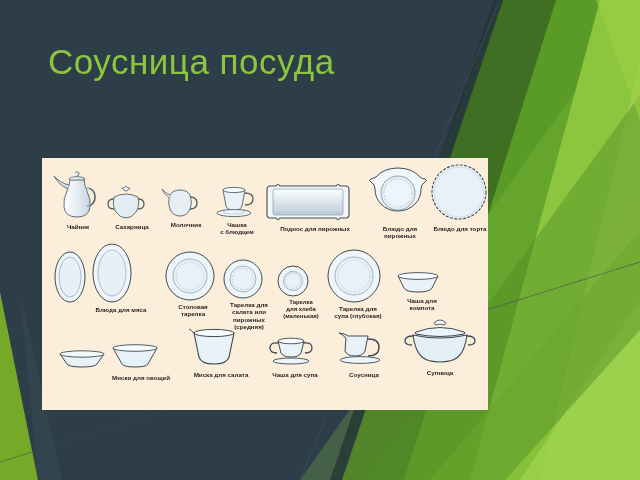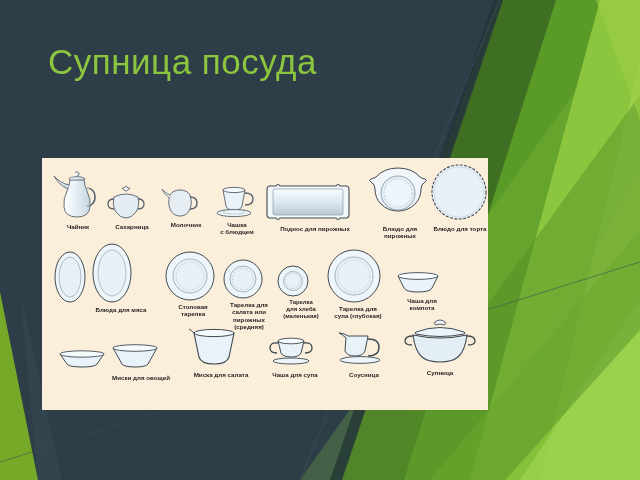--- a/index.html
+++ b/index.html
@@ -61,21 +61,21 @@
     <polygon points="640,230 640,480 430,480" fill="#7fbf35" opacity="0.55"></polygon>
     <polygon points="520,480 640,300 640,480" fill="#a8d95a" opacity="0.55"></polygon>
     <polygon points="640,95 640,330 505,480 360,480" fill="#4f8c26" opacity="0.45"></polygon>
     <polygon points="596,0 640,0 640,120" fill="#9ed045" opacity="0.6"></polygon>
 
     <polygon points="494,0 503,0 342,480 330,480" fill="#24333c" opacity="0.85"></polygon>
     <line x1="500" y1="0" x2="300" y2="480" stroke="#3a4b56" stroke-width="1.2" opacity="0.8"></line>
     <line x1="640" y1="262" x2="0" y2="462" stroke="#3a4b56" stroke-width="1" opacity="0.55"></line>
   </svg>
 
-  <div id="title">Супница посуда</div>
+  <div id="title">Соусница посуда</div>
 
   <div id="panel">
 
     <div class="cell" style="left:8px;top:10px;width:56px;">
       <div class="art">
         <svg width="52" height="54" viewBox="0 0 52 54">
           <defs>
             <linearGradient id="gp" x1="0" y1="0" x2="1" y2="0">
               <stop offset="0%" stop-color="#ffffff"></stop>
                 <stop offset="45%" stop-color="#e7eff4"></stop>

